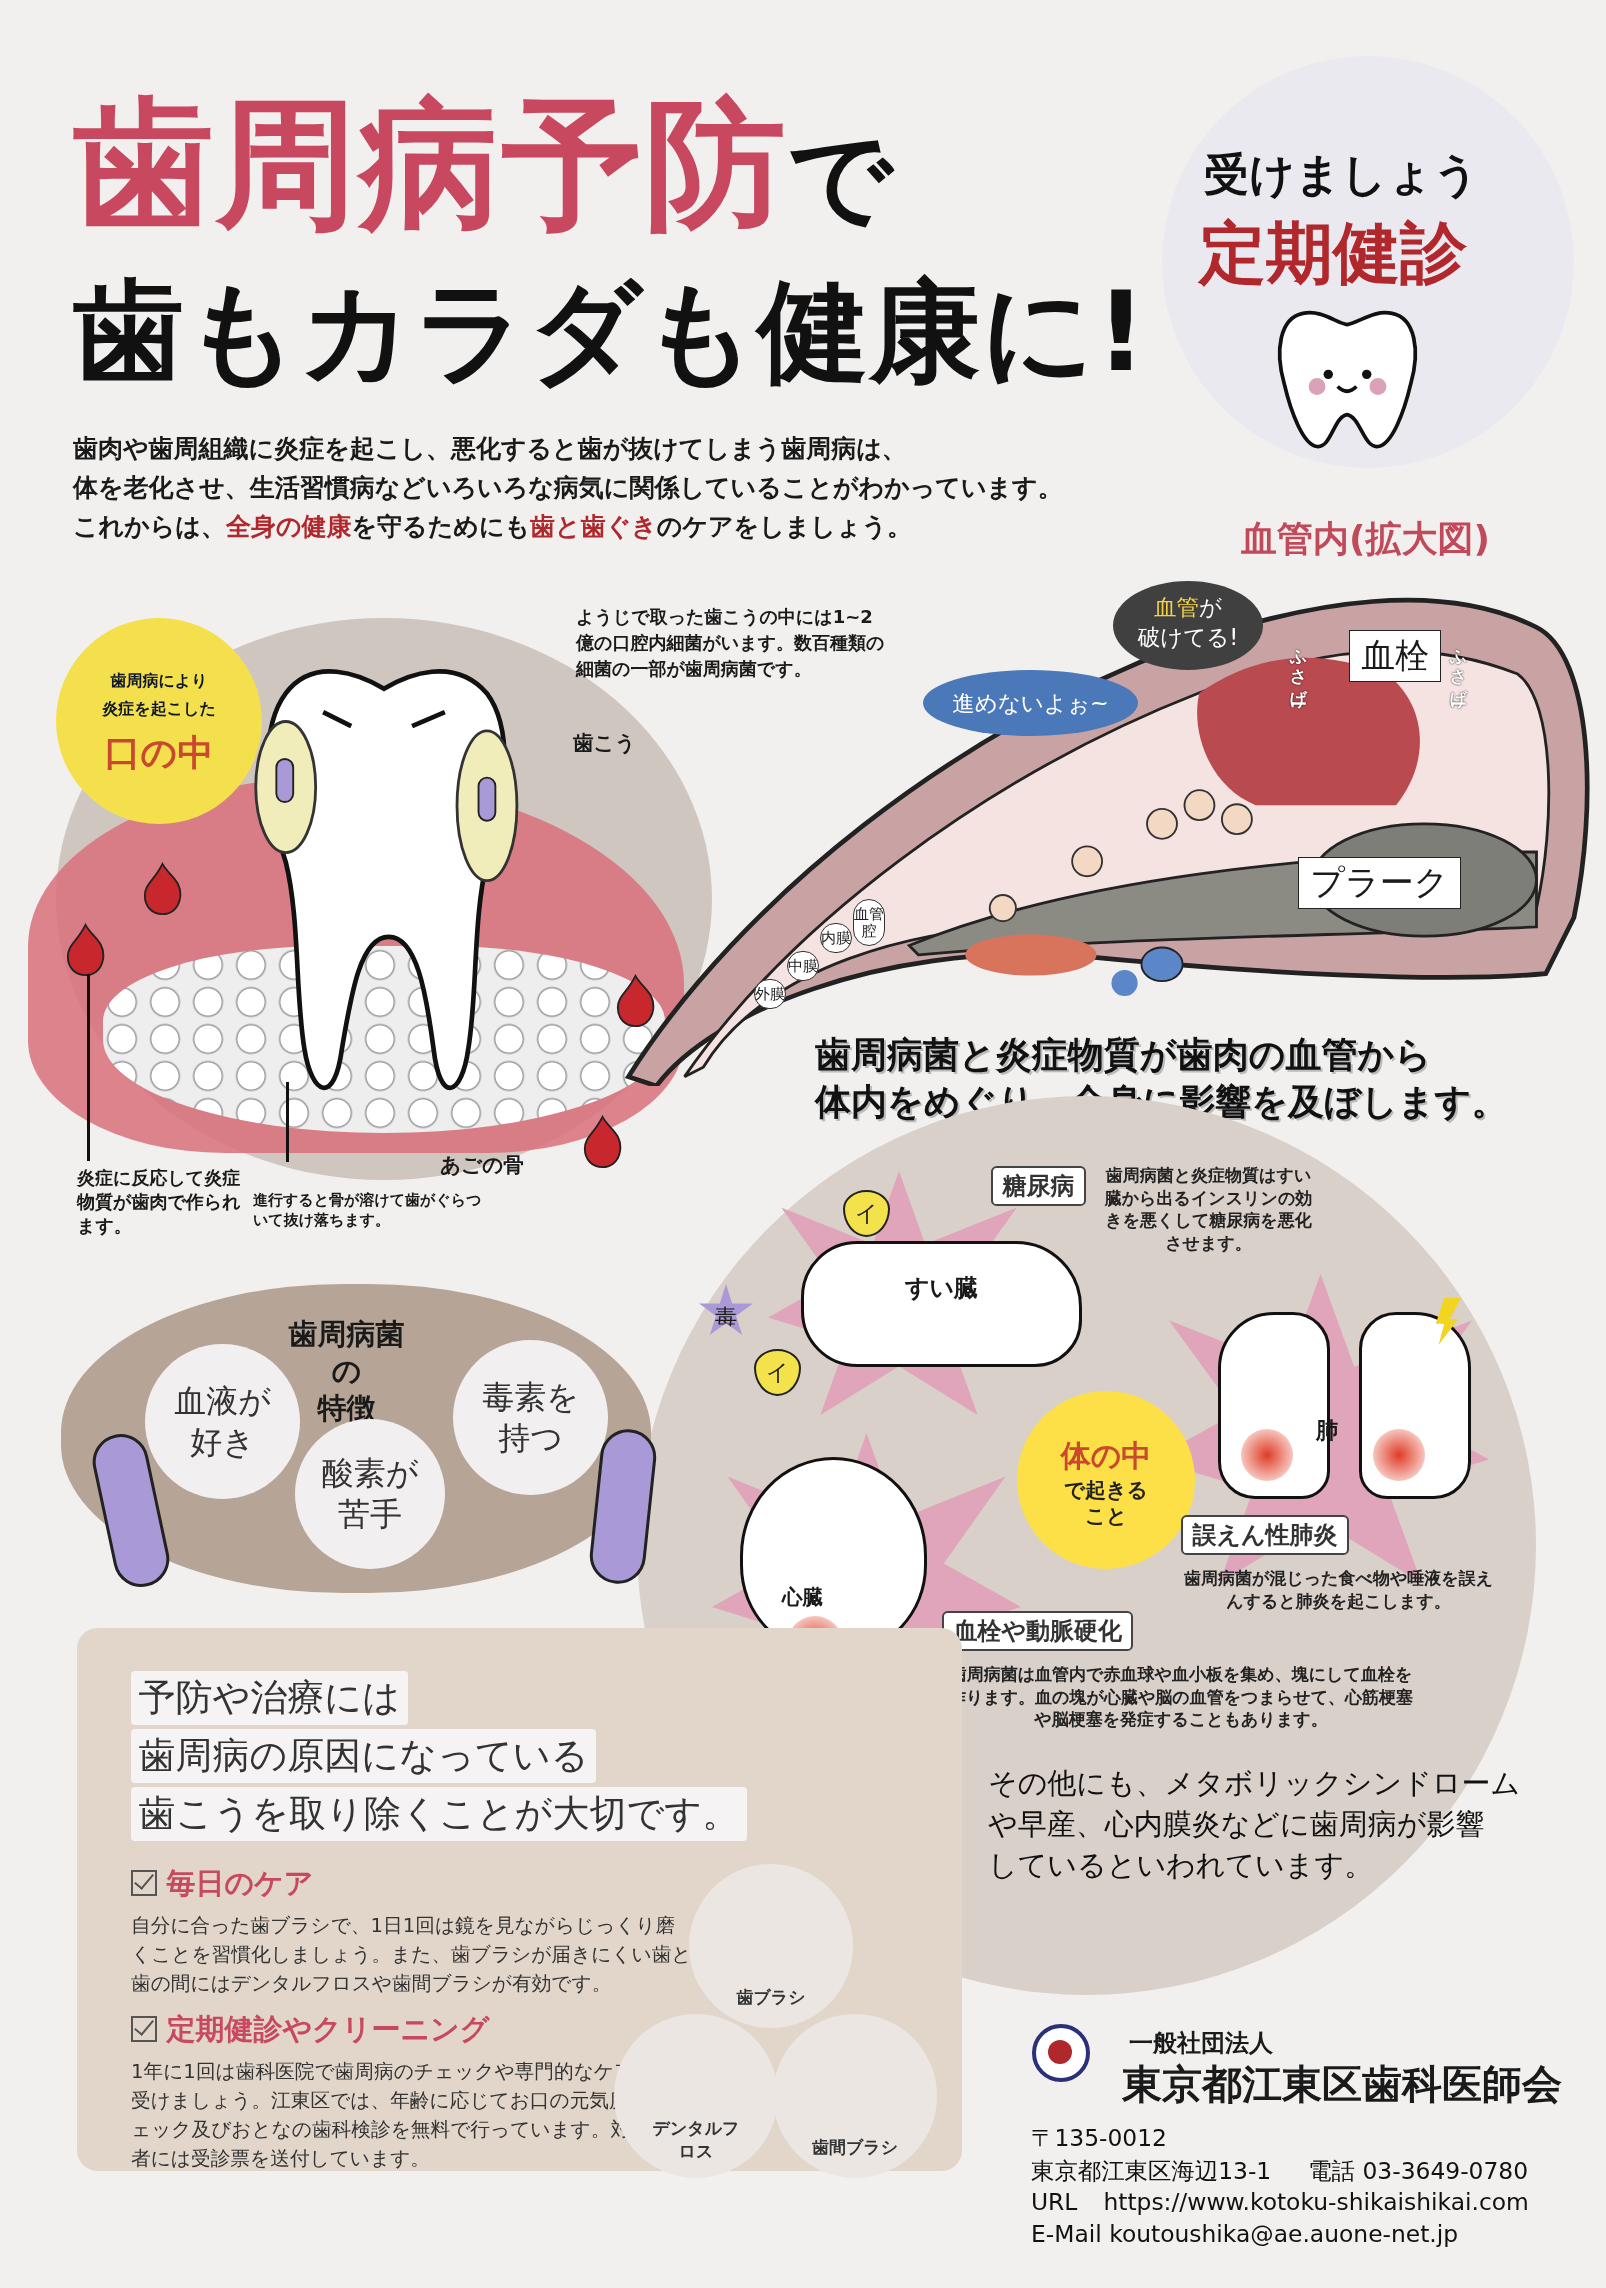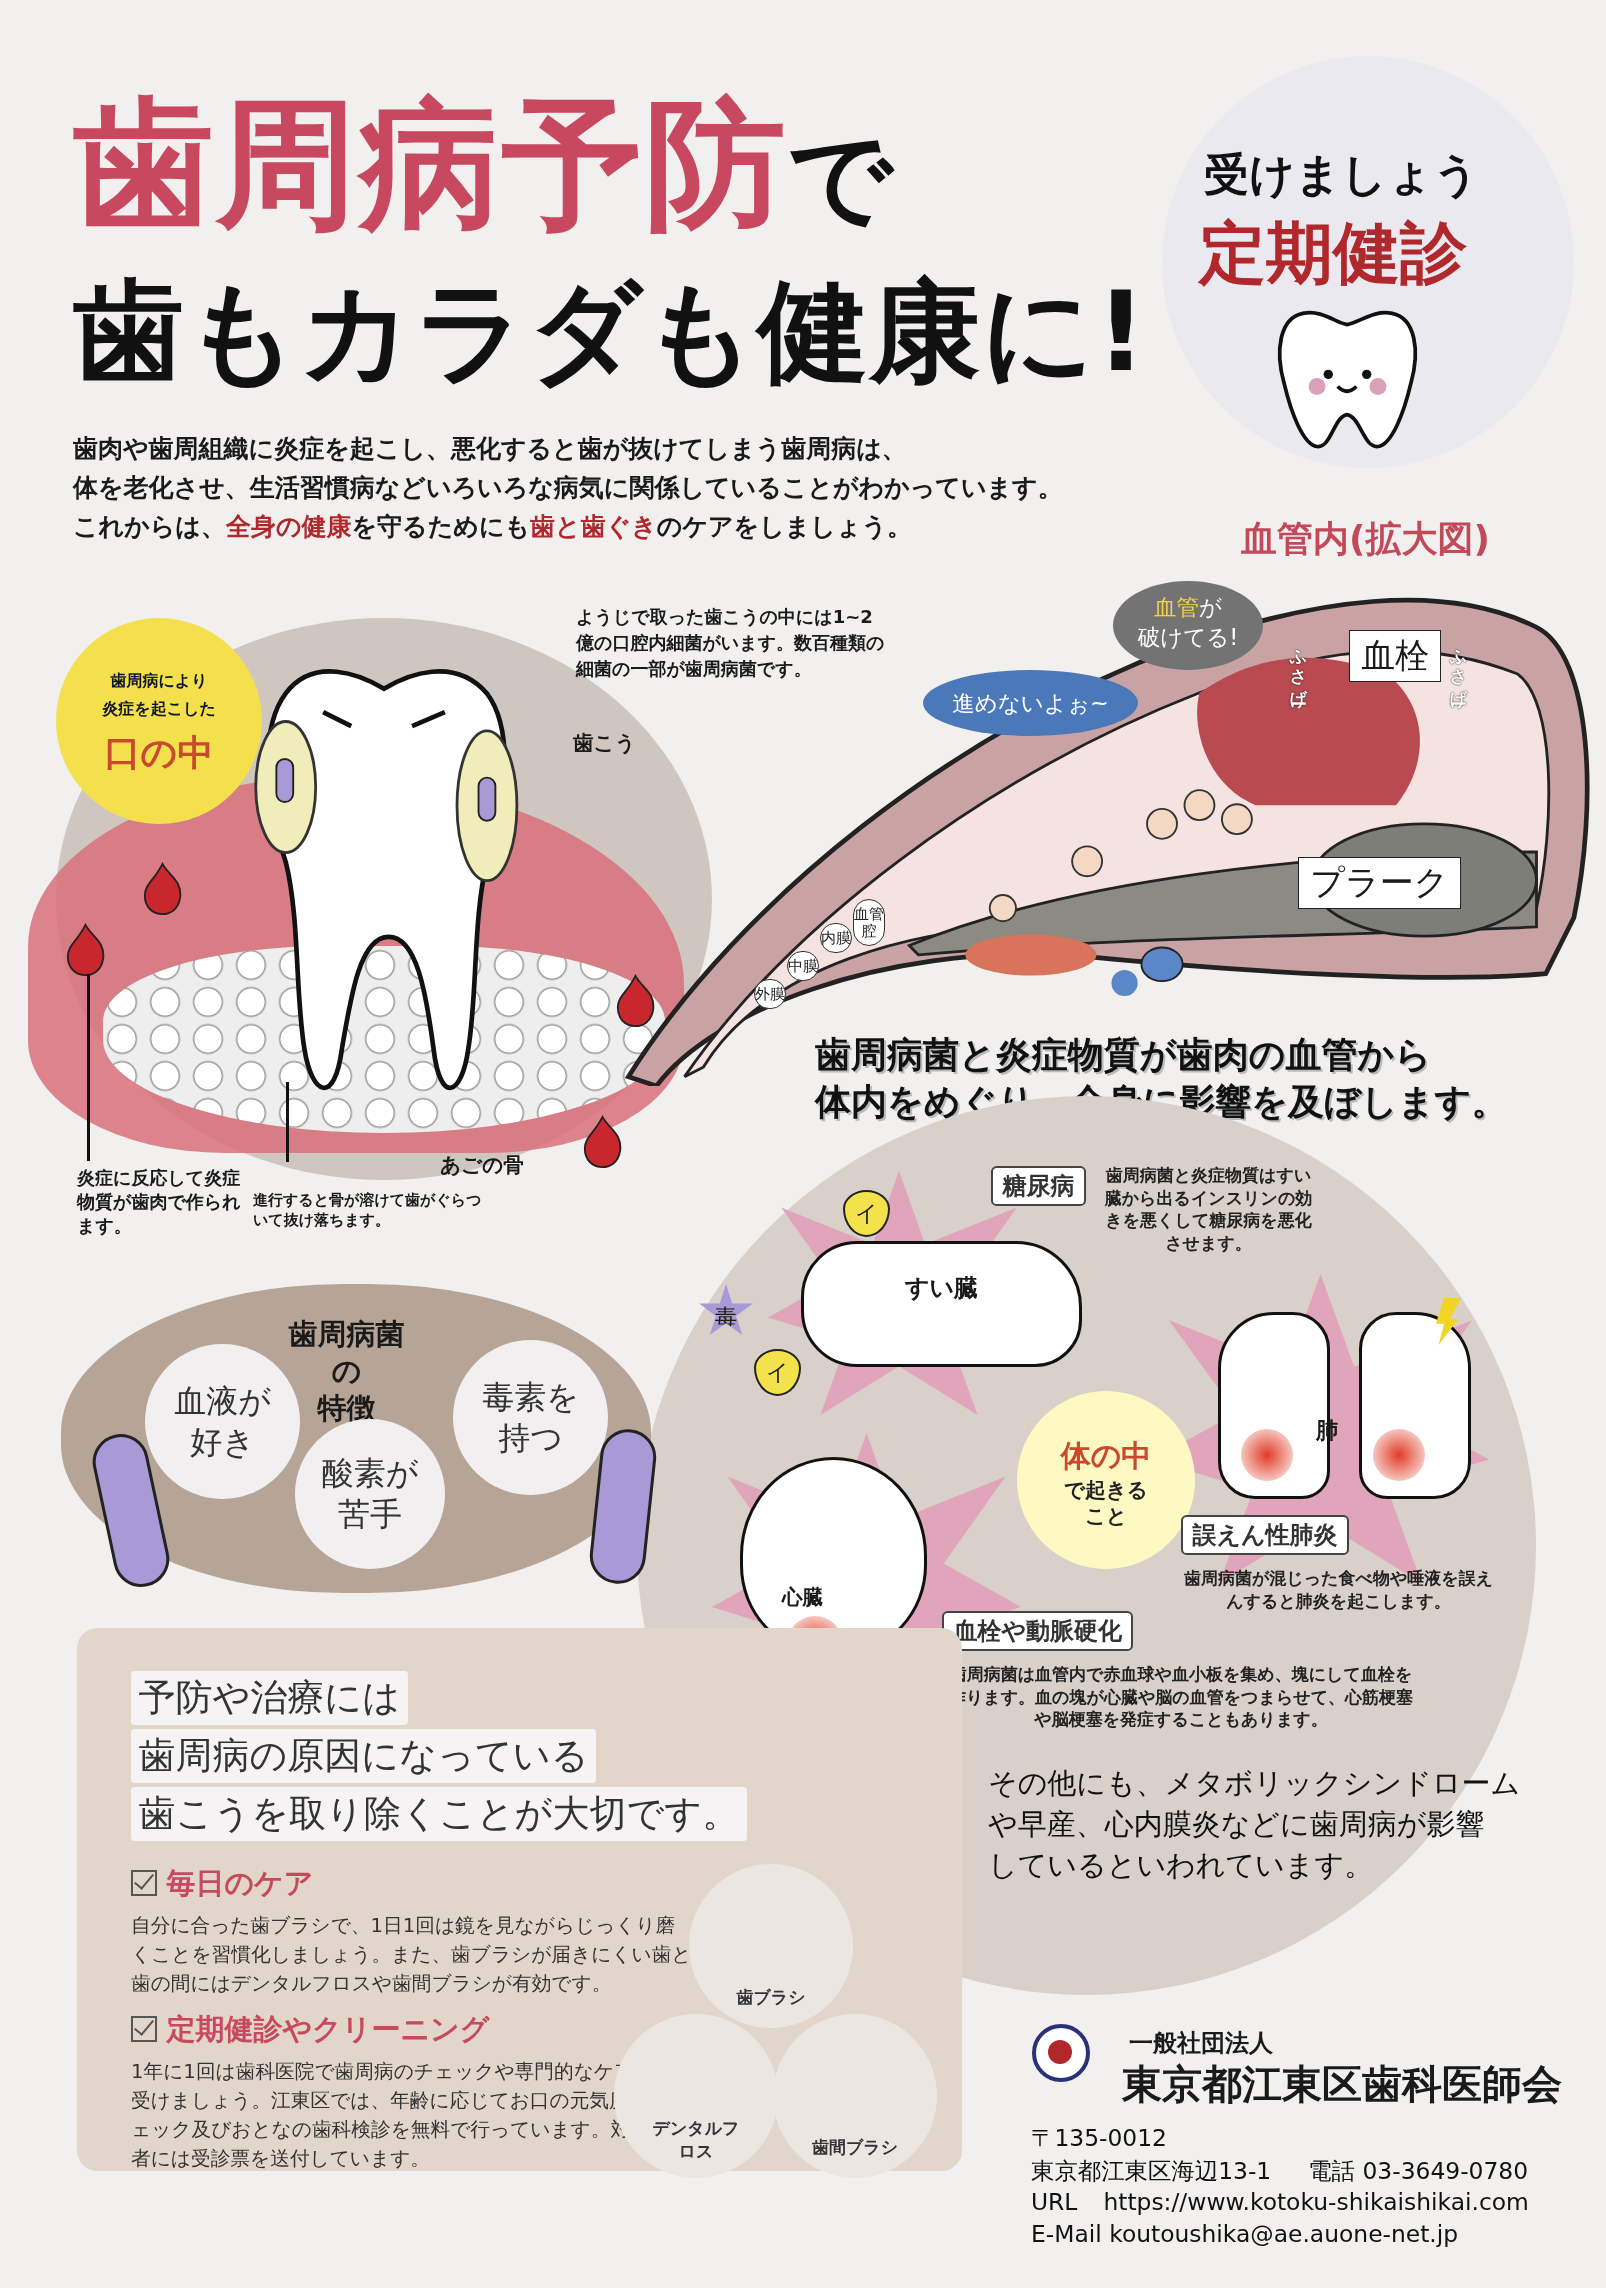--- a/index.html
+++ b/index.html
@@ -41,33 +41,33 @@
   .plaque-label { left: 573px; top: 729px; font-size: 20.6px; font-weight: bold; }
   .note-inflam { left: 77px; top: 1166px; width: 169px; font-size: 18px; font-weight: bold; line-height: 24px; }
   .note-bone { left: 253px; top: 1166px; width: 234px; font-size: 15px; font-weight: bold; line-height: 20px; margin-top: 24px; }
   .note-jaw { left: 440px; top: 1151px; font-size: 20.6px; font-weight: bold; }
   .flame { width: 43px; height: 54px; }
   .leader { background: #111; width: 2.8px; }
 
   
   .vessel-title { left: 1241px; top: 515px; font-size: 36px; font-weight: bold; color: #c04a5a; white-space: nowrap; }
   .vessel-svg { left: 600px; top: 543px; width: 1007px; height: 543px; }
-  .bubble-red { left: 1113px; top: 581px; width: 150px; height: 89px; border-radius: 50%; background: #737373; color: #fff; font-size: 22.5px; text-align: center; padding-top: 11.2px; line-height: 30px; }
+  .bubble-red { left: 1113px; top: 581px; width: 150px; height: 89px; border-radius: 50%; background: #404040; color: #fff; font-size: 22.5px; text-align: center; padding-top: 11.2px; line-height: 30px; }
   .bubble-red .y { color: #f4d24a; }
   .bubble-blue { left: 923px; top: 670px; width: 215px; height: 66px; border-radius: 50%; background: #4b78b8; color: #fff; font-size: 22.5px; text-align: center; line-height: 66px; }
   .label-box { background: #fff; border: 1.9px solid #222; padding: 1.9px 11.2px; font-size: 34px; white-space: nowrap; }
   .layer-pill { background: #fff; border: 1.9px solid #333; border-radius: 19px; width: 32px; font-size: 15px; text-align: center; line-height: 17px; padding: 5.6px 0; color: #222; }
   .vessel-caption { left: 815px; top: 1031px; font-size: 36px; font-weight: bold; line-height: 47px; color: #111; white-space: nowrap; text-shadow: 1.9px 1.9px 0 #bbb; }
 
   
   .body-circle { left: 637px; top: 1096px; width: 899px; height: 899px; border-radius: 50%; background: #d9d0c9; }
   .burst { background: #e0a5ba; }
   .disease-tag { background: #fff; border: 2.8px solid #444; border-radius: 5.6px; padding: 1.9px 9.4px; font-size: 24px; font-weight: bold; color: #333; white-space: nowrap; }
   .disease-text { font-size: 17px; font-weight: bold; line-height: 22.5px; color: #222; text-align: center; }
-  .body-yellow { left: 1017px; top: 1391px; width: 178px; height: 178px; border-radius: 50%; background: #fef9c3; text-align: center; padding-top: 45px; }
+  .body-yellow { left: 1017px; top: 1391px; width: 178px; height: 178px; border-radius: 50%; background: #fde047; text-align: center; padding-top: 45px; }
   .by-big { font-size: 30px; font-weight: bold; color: #c8492d; }
   .by-small { font-size: 20.6px; font-weight: bold; line-height: 26px; color: #222; }
   .pancreas { left: 801px; top: 1241px; width: 281px; height: 126px; background: #fff; border: 3.7px solid #111; border-radius: 56px 66px 47px 56px; font-size: 24px; font-weight: bold; text-align: center; padding-top: 28px; }
   .lung { background: #fff; border: 3.7px solid #111; }
   .heart { left: 740px; top: 1457px; width: 187px; height: 197px; background: #fff; border: 3.7px solid #111; border-radius: 50% 50% 45% 45%; }
   .other-effects { left: 988px; top: 1763px; font-size: 29px; font-weight: normal; line-height: 41px; color: #111; white-space: nowrap; }
 
   
   .trait-blob { left: 61px; top: 1284px; width: 590px; height: 309px; border-radius: 48%; background: #b6a596; }
   .trait-title { left: 276px; top: 1316px; width: 141px; text-align: center; font-size: 29px; font-weight: bold; line-height: 37px; }

